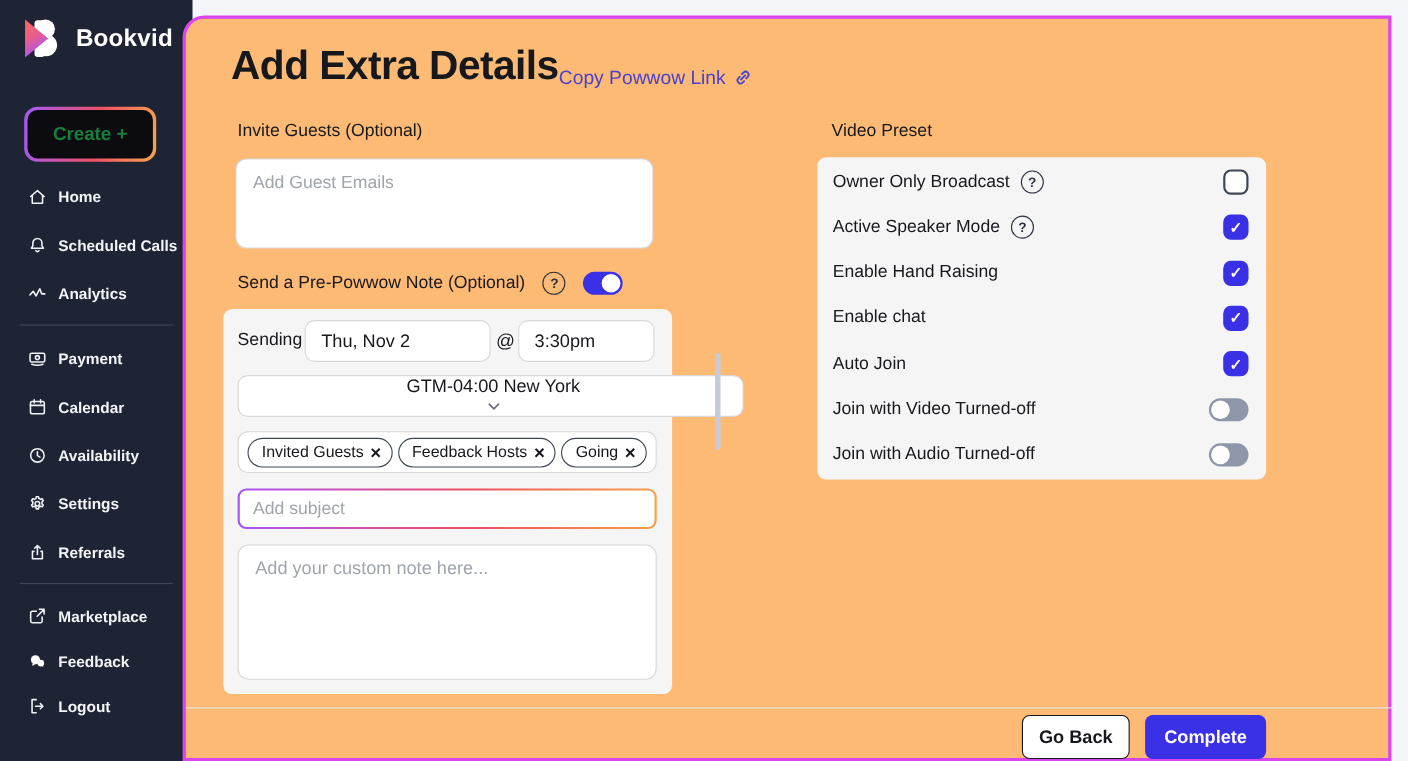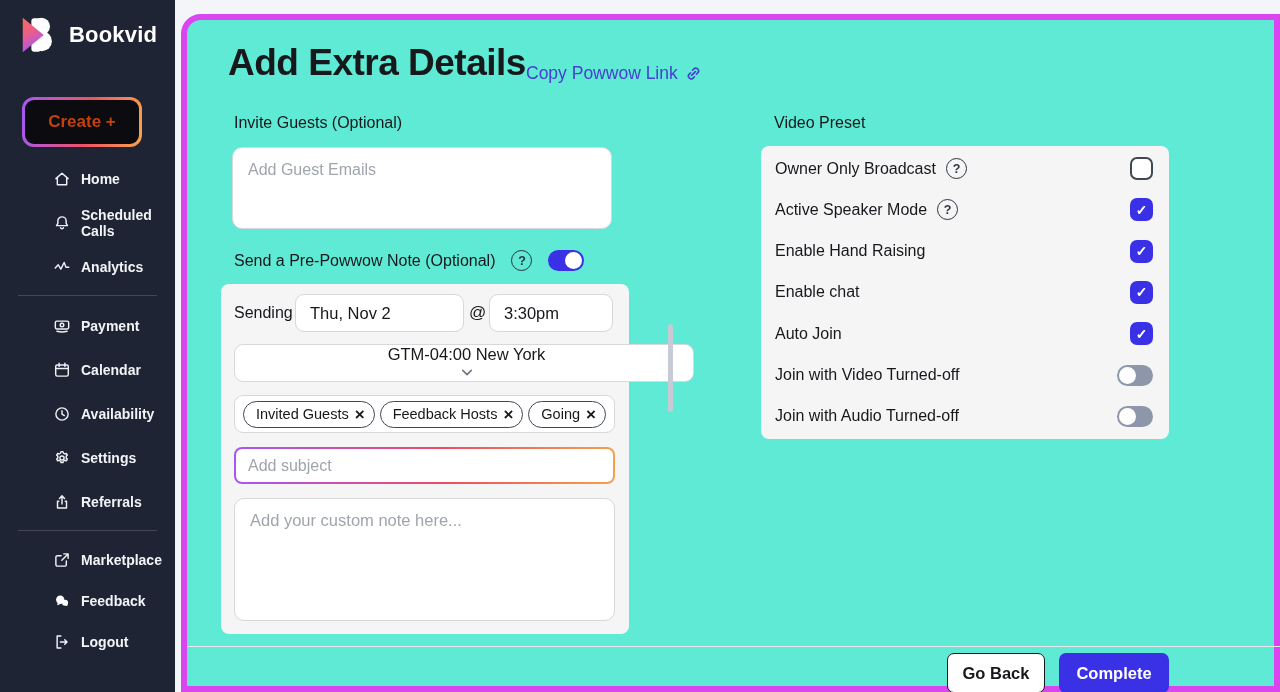--- a/index.html
+++ b/index.html
@@ -5,32 +5,32 @@
   * { margin:0; padding:0; box-sizing:border-box; }
   html,body { width:1280px; height:692px; overflow:hidden; font-family:"Liberation Sans",sans-serif; background:#f4f5f9; }
   .app { position:relative; width:1280px; height:692px; }
 
   
   .sidebar { position:absolute; left:0; top:0; width:175px; height:692px; background:#1e2433; color:#eef1f6; }
   .logo { position:absolute; top:14px; left:18px; display:flex; align-items:center; gap:9px; cursor:pointer; }
   .logo-text { font-size:22px; font-weight:800; color:#fff; letter-spacing:.2px; }
   .create-btn { position:absolute; top:97px; left:22px; width:120px; height:50px; border-radius:12px; padding:3px;
     background:linear-gradient(100deg,#a259f7 0%,#ef5364 55%,#f8a44c 100%); border:none; cursor:pointer; }
-  .create-inner { width:100%; height:100%; background:#0b0b10; border-radius:9px; color:#c2410c; font-size:17px; font-weight:600;
+  .create-inner { width:100%; height:100%; background:#0b0b10; border-radius:9px; color:#15803d; font-size:17px; font-weight:600;
     display:flex; align-items:center; justify-content:center; font-family:"Liberation Sans",sans-serif; }
   .nav { position:absolute; top:157px; left:0; right:0; }
-  .nav-item { height:44px; display:flex; align-items:center; padding-left:25px; gap:10px; cursor:pointer;margin-left:28px; }
+  .nav-item { height:44px; display:flex; align-items:center; padding-left:25px; gap:10px; cursor:pointer; }
   .nav-item.short { height:41px; }
   .nav-item svg { width:18px; height:18px; stroke:#eef1f6; stroke-width:1.6; fill:none; stroke-linecap:round; stroke-linejoin:round; flex:none; }
   .nav-label { font-size:14px; font-weight:600; color:#f2f4f8; }
   .nav-divider { height:1px; background:rgba(255,255,255,.16); margin:6px 18px 8px 18px; }
 
   
-  .main { position:absolute; left:181px; top:14px; width:1099px; height:678px; background:#5eead4;
-    border:6px solid #d946ef; border-radius:20px 0 0 0; }
+  .main { position:absolute; left:166px; top:14px; width:1099px; height:678px; background:#fdba74;
+    border:3px solid #d946ef; border-radius:20px 0 0 0; }
   .page-title { position:absolute; left:41px; top:22px; font-size:37px; font-weight:800; color:#17181c; letter-spacing:-.5px; }
   .copy-link { position:absolute; left:339px; top:43px; display:flex; align-items:center; gap:6px; color:#4840d0;
     font-size:17.5px; font-weight:500; cursor:pointer; text-decoration:none; }
   .copy-link svg { width:19px; height:19px; stroke:#4840d0; stroke-width:1.7; fill:none; stroke-linecap:round; }
 
   .field-label { position:absolute; font-size:16px; color:#17181c; }
   .guest-area { position:absolute; left:45px; top:127px; width:380px; height:82px; border:1px solid #d7d7dc; border-radius:10px;
     padding:13px 15px; font-size:16px; font-family:"Liberation Sans",sans-serif; resize:none; color:#17181c; outline:none; }
   .guest-area::placeholder, .note-area::placeholder, .subject-input::placeholder { color:#a0a4ad; }
 

